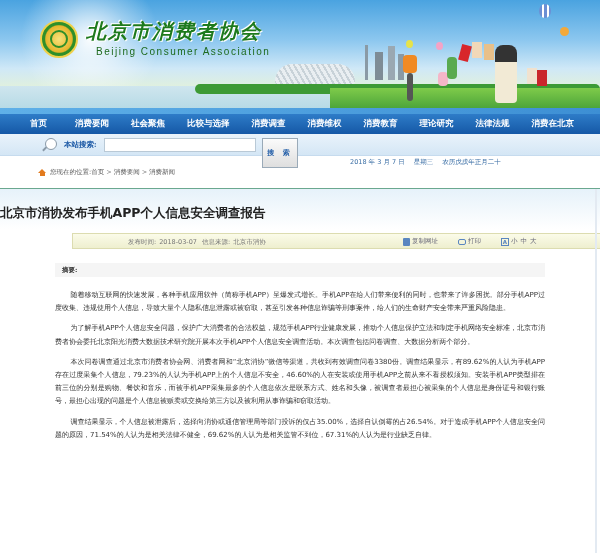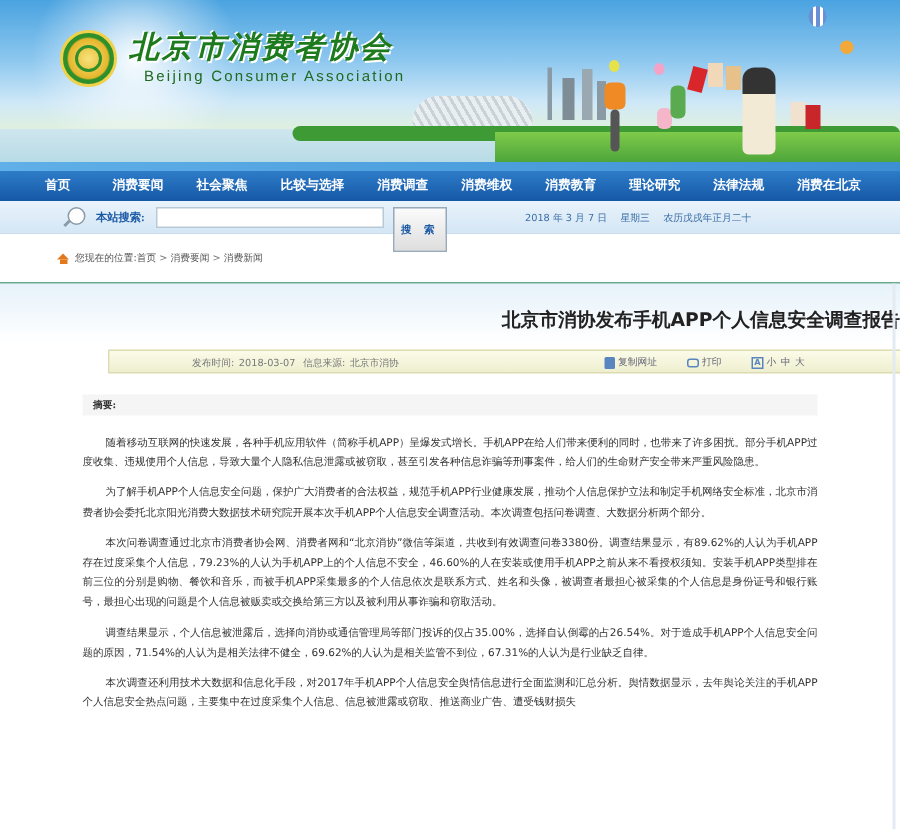--- a/index.html
+++ b/index.html
@@ -40,36 +40,36 @@
 
   
   .searchbar { position: absolute; left: 0; top: 134px; width: 600px; height: 22px;
     background: linear-gradient(180deg, #e9f3fb 0%, #d4e6f5 100%); border-bottom: 1px solid #c6dbee; }
   .search-icon { position: absolute; left: 45px; top: 4px; width: 12px; height: 12px; border: 1.5px solid #8a9aa8; border-radius: 50%; background: #fff; }
   .search-icon::after { content: ""; position: absolute; left: -4px; top: 9px; width: 5px; height: 1.5px; background: #8a9aa8; transform: rotate(-45deg); }
   .search-label { position: absolute; left: 64px; top: 6px; font-family: Liberation Serif, serif; font-weight: bold; color: #1d5aa6; font-size: 7.5px; }
   .search-input { position: absolute; left: 104px; top: 4px; width: 152px; height: 14px; border: 1px solid #b9c9d6; background: #fff; font-size: 7px; }
   .search-btn { position: absolute; left: 262px; top: 4px; width: 36px; height: 30px; border: 1px solid #9aaab8;
     background: linear-gradient(180deg,#fbfbfb,#dedede); font-family: "DejaVu Serif", serif; font-weight: bold; font-size: 7px; color: #1d5aa6; letter-spacing: 3px; cursor: pointer; }
-  .date-info { position: absolute; left: 350px; top: 7px; font-size: 6.5px; color: #3a6ea5; white-space: nowrap; }
+  .date-info { position: absolute; left: 350px; top: 24px; font-size: 6.5px; color: #3a6ea5; white-space: nowrap; }
   .date-info span { margin-right: 7px; }
 
   
   .breadcrumb { position: absolute; left: 0; top: 166px; width: 600px; height: 12px; font-size: 6.5px; color: #555; display: flex; align-items: center; padding-left: 37px; }
   .home-icon { width: 9px; height: 7px; position: relative; margin-right: 3px; margin-left: 1px; }
   .home-icon::before { content: ""; position: absolute; left: 0; top: 0; border-left: 4.5px solid transparent; border-right: 4.5px solid transparent; border-bottom: 4px solid #e27a1d; }
   .home-icon::after { content: ""; position: absolute; left: 2px; top: 4px; width: 5px; height: 3px; background: #e27a1d; }
   .crumb-link { color: #555; cursor: pointer; }
   .crumb-sep { margin: 0 2px; color: #777; }
 
   
   .article-frame { position: absolute; left: 0; top: 188px; width: 600px; height: 365px; border-top: 1.5px solid #6aa88f;
     background: linear-gradient(180deg, #e6f2fa 0%, #ffffff 40px); }
   .article-frame::after { content: ""; position: absolute; right: 3px; top: 0; width: 2px; height: 100%; background: #e3eaf2; }
-  .article-title { position: absolute; left: 0; top: 16px; width: 600px; text-align: right; font-size: 12.5px; color: #222; font-family: "DejaVu Sans", sans-serif; }
+  .article-title { position: absolute; left: 0; top: 16px; width: 600px; text-align: left; font-size: 12.5px; color: #222; font-family: "DejaVu Sans", sans-serif; }
   .meta-bar { position: absolute; left: 72px; top: 44px; width: 554px; height: 16px; border: 1px solid #dcdcb0;
     background: linear-gradient(180deg,#fbfbe9,#eeefcf); font-size: 6.5px; color: #777; }
   .meta-left { position: absolute; left: 55px; top: 3.5px; white-space: nowrap; }
   .meta-left span { margin-right: 3px; }
   .meta-right { position: absolute; left: 330px; top: 3px; display: flex; align-items: center; white-space: nowrap; }
   .tool { display: flex; align-items: center; margin-right: 20px; cursor: pointer; color: #667; }
   .copy-icon { width: 7px; height: 8px; background: #5a86c0; border-radius: 1px; margin-right: 2px; }
   .print-icon { width: 8px; height: 6px; border: 1.2px solid #5a86c0; border-radius: 2px; margin-right: 2px; }
   .font-icon { width: 8px; height: 8px; border: 1px solid #5a86c0; color: #5a86c0; font-size: 5.5px; line-height: 6px; text-align: center; margin-right: 2px; font-weight: bold; }
   .fs { margin-right: 3px; cursor: pointer; color: #667; }
@@ -180,15 +180,14 @@
 
   <div class="summary-bar">
     <span class="summary-label">摘要:</span>
   </div>
 
   <div class="article-body">
     <p>随着移动互联网的快速发展，各种手机应用软件（简称手机APP）呈爆发式增长。手机APP在给人们带来便利的同时，也带来了许多困扰。部分手机APP过度收集、违规使用个人信息，导致大量个人隐私信息泄露或被窃取，甚至引发各种信息诈骗等刑事案件，给人们的生命财产安全带来严重风险隐患。</p>
     <p>为了解手机APP个人信息安全问题，保护广大消费者的合法权益，规范手机APP行业健康发展，推动个人信息保护立法和制定手机网络安全标准，北京市消费者协会委托北京阳光消费大数据技术研究院开展本次手机APP个人信息安全调查活动。本次调查包括问卷调查、大数据分析两个部分。</p>
     <p>本次问卷调查通过北京市消费者协会网、消费者网和“北京消协”微信等渠道，共收到有效调查问卷3380份。调查结果显示，有89.62%的人认为手机APP存在过度采集个人信息，79.23%的人认为手机APP上的个人信息不安全，46.60%的人在安装或使用手机APP之前从来不看授权须知。安装手机APP类型排在前三位的分别是购物、餐饮和音乐，而被手机APP采集最多的个人信息依次是联系方式、姓名和头像，被调查者最担心被采集的个人信息是身份证号和银行账号，最担心出现的问题是个人信息被贩卖或交换给第三方以及被利用从事诈骗和窃取活动。</p>
     <p>调查结果显示，个人信息被泄露后，选择向消协或通信管理局等部门投诉的仅占35.00%，选择自认倒霉的占26.54%。对于造成手机APP个人信息安全问题的原因，71.54%的人认为是相关法律不健全，69.62%的人认为是相关监管不到位，67.31%的人认为是行业缺乏自律。</p>
-    <p>本次调查还利用技术大数据和信息化手段，对2017年手机APP个人信息安全舆情信息进行全面监测和汇总分析。舆情数据显示，去年舆论关注的手机APP个人信息安全热点问题，主要集中在过度采集个人信息、信息被泄露或窃取、推送商业广告、遭受钱财损失</p>
   </div>
 </div>
 
 </body></html>

